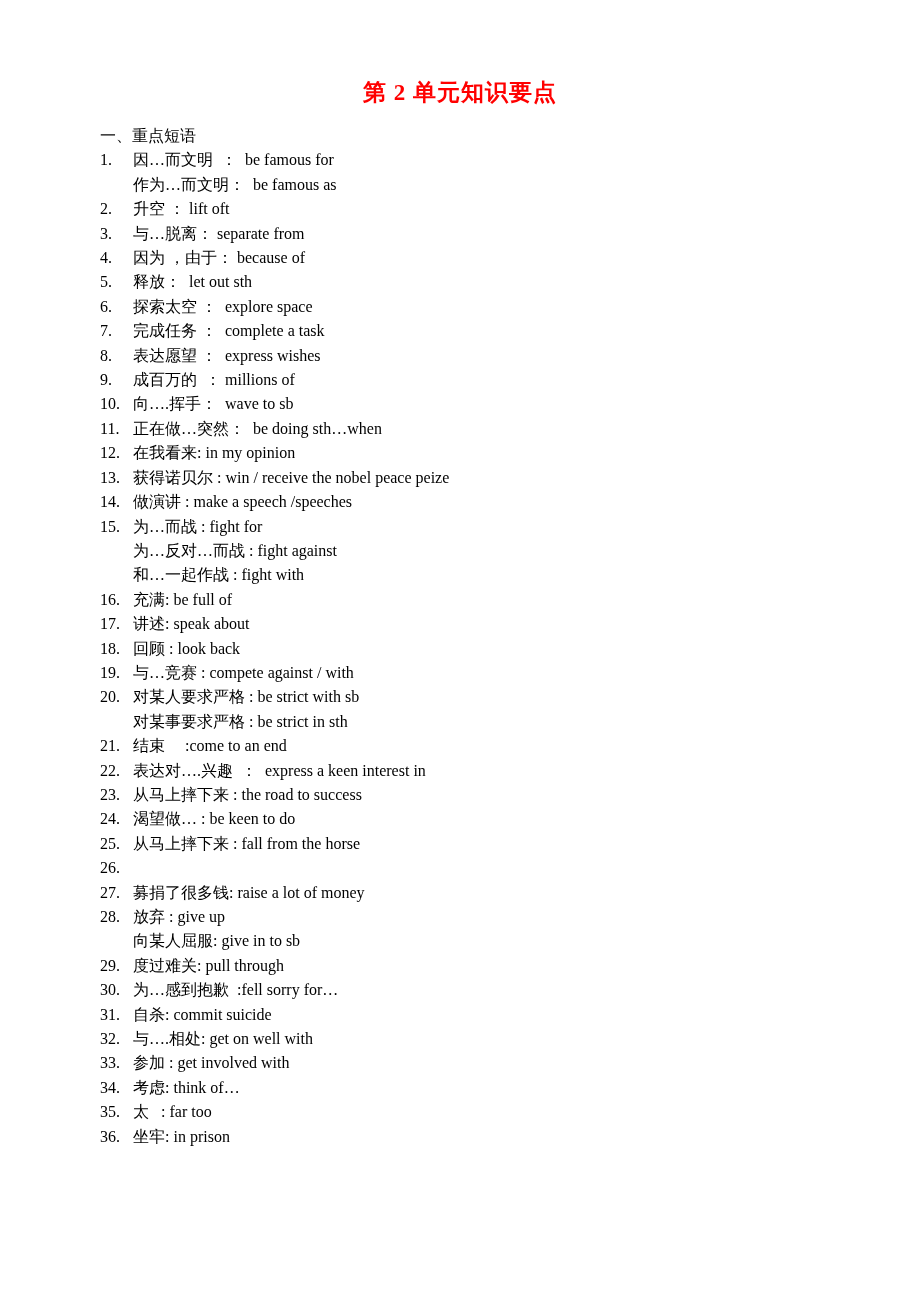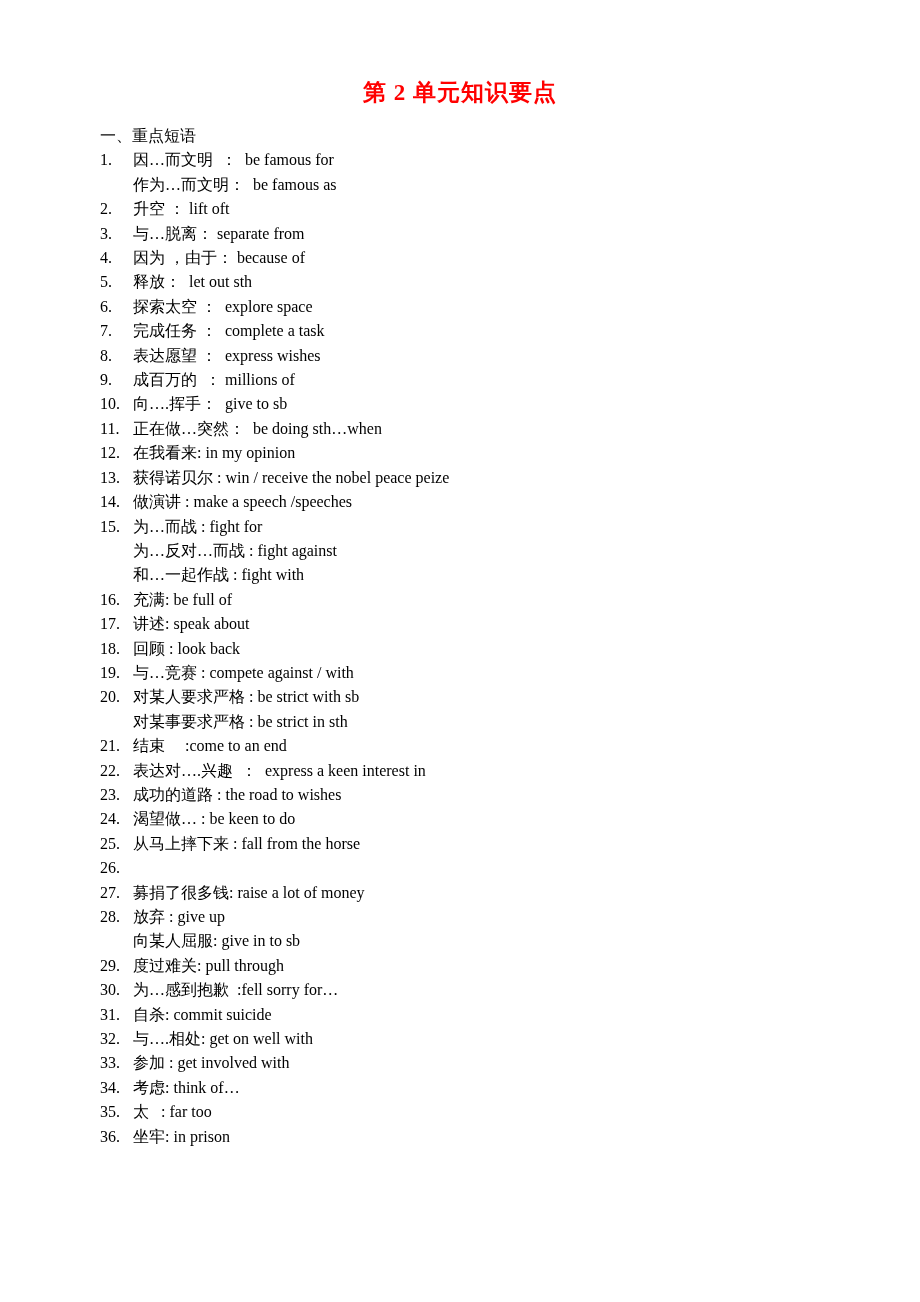--- a/index.html
+++ b/index.html
@@ -100,21 +100,21 @@
     <div class="row">
         <span class="num">8.</span>
         <span class="txt">表达愿望 ：  express wishes</span>
       </div>
     <div class="row">
         <span class="num">9.</span>
         <span class="txt">成百万的  ： millions of</span>
       </div>
     <div class="row">
         <span class="num">10.</span>
-        <span class="txt">向….挥手：  give to sb</span>
+        <span class="txt">向….挥手：  wave to sb</span>
       </div>
     <div class="row">
         <span class="num">11.</span>
         <span class="txt">正在做…突然：  be doing sth…when</span>
       </div>
     <div class="row">
         <span class="num">12.</span>
         <span class="txt">在我看来: in my opinion</span>
       </div>
     <div class="row">
@@ -168,21 +168,21 @@
     <div class="row">
         <span class="num">21.</span>
         <span class="txt">结束     :come to an end</span>
       </div>
     <div class="row">
         <span class="num">22.</span>
         <span class="txt">表达对….兴趣  ：  express a keen interest in</span>
       </div>
     <div class="row">
         <span class="num">23.</span>
-        <span class="txt">成功的道路 : the road to wishes</span>
+        <span class="txt">从马上摔下来 : the road to success</span>
       </div>
     <div class="row">
         <span class="num">24.</span>
         <span class="txt">渴望做… : be keen to do</span>
       </div>
     <div class="row">
         <span class="num">25.</span>
         <span class="txt">从马上摔下来 : fall from the horse</span>
       </div>
     <div class="row">

